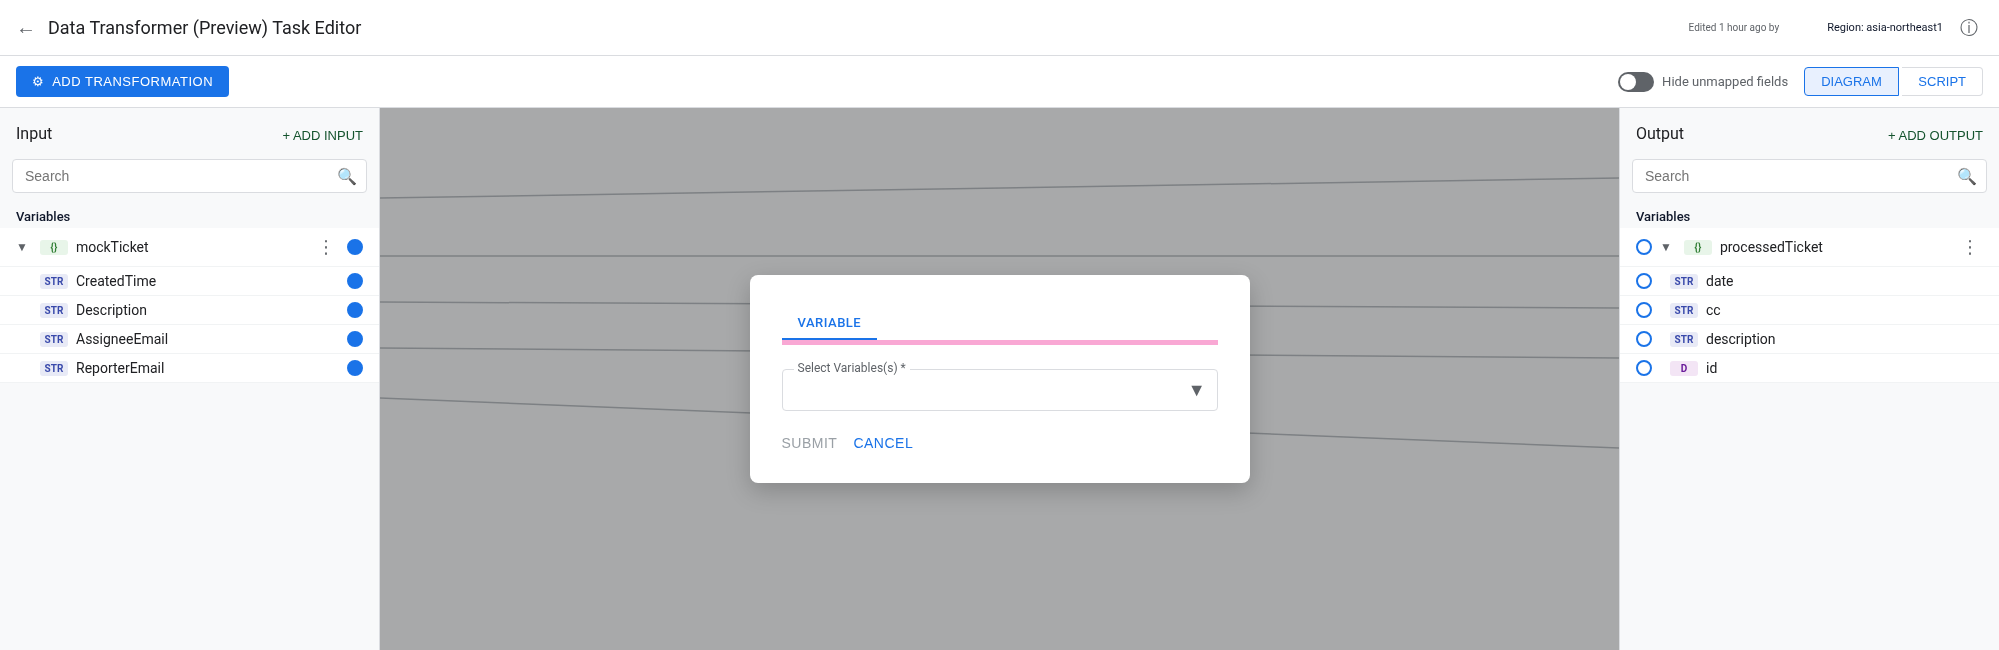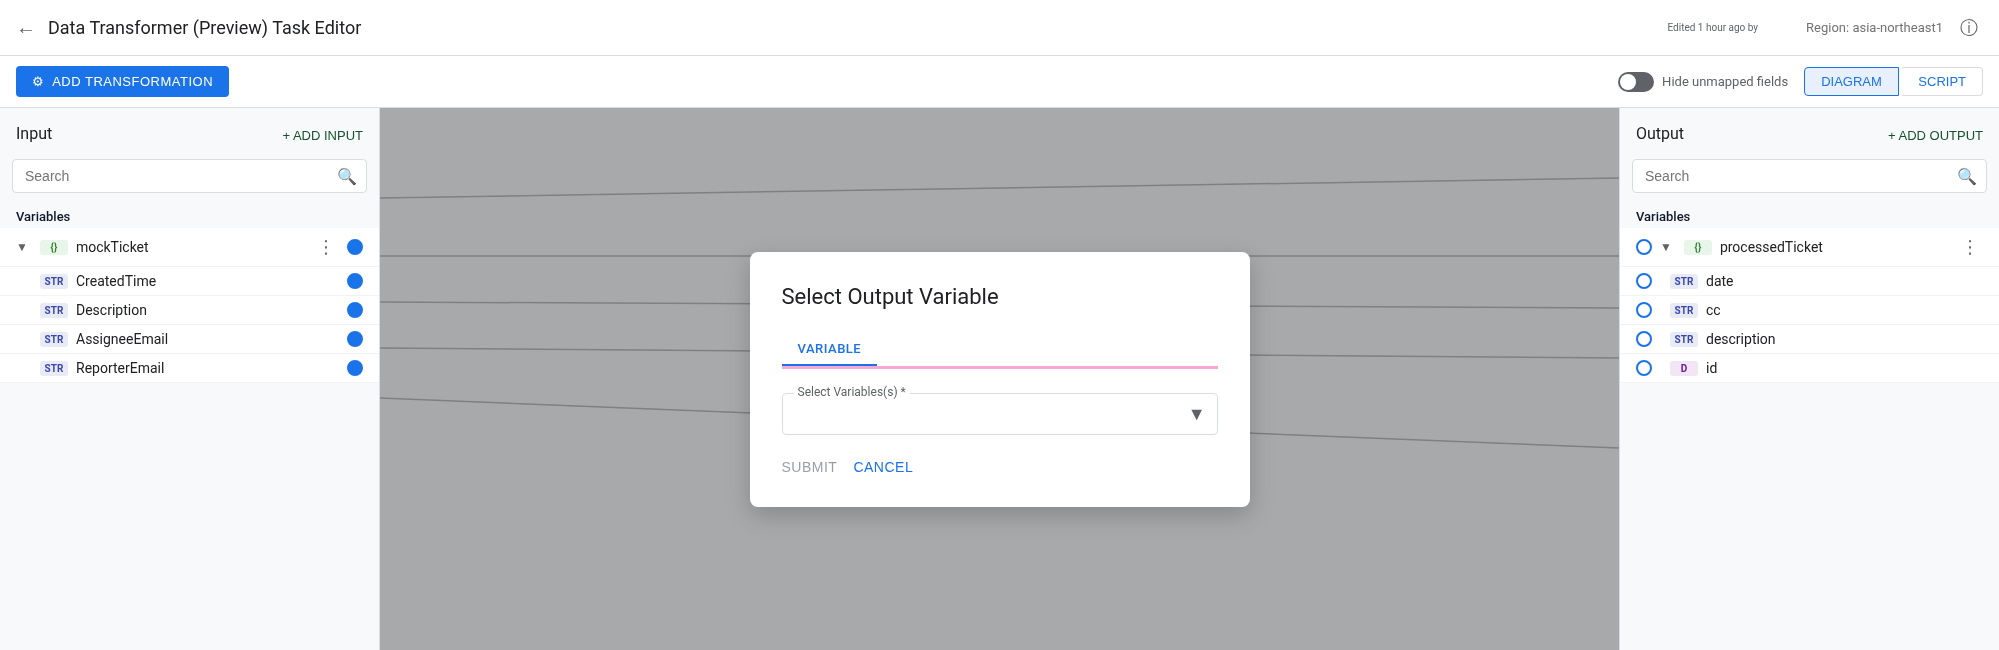--- a/index.html
+++ b/index.html
@@ -10,21 +10,21 @@
       display: flex; align-items: center; background: #fff;
       padding: 0 16px; height: 56px; border-bottom: 1px solid #dadce0;
       position: relative; z-index: 10;
     }
     .back-btn {
       background: none; border: none; cursor: pointer; color: #5f6368;
       font-size: 20px; margin-right: 12px; display: flex; align-items: center;
     }
     .top-bar-title { font-size: 18px; font-weight: 400; color: #202124; flex: 1; }
     .top-bar-meta { font-size: 10px; color: #5f6368; margin-right: auto; }
-    .region-info { font-size: 13px; color: #737373; margin-right: 12px; }
+    .region-info { font-size: 11px; color: #0f172a; margin-right: 12px; }
     .info-btn {
       background: none; border: none; cursor: pointer; color: #5f6368;
       font-size: 18px; width: 28px; height: 28px; border-radius: 50%;
       display: flex; align-items: center; justify-content: center;
     }
 
     
     .toolbar {
       display: flex; align-items: center; background: #fff;
       padding: 0 16px; height: 52px; border-bottom: 1px solid #dadce0;
@@ -144,21 +144,21 @@
     
     .modal {
       background: #fff; border-radius: 8px; width: 500px;
       box-shadow: 0 8px 24px rgba(0,0,0,0.2); padding: 32px;
       position: relative;
     }
     .modal-title {
       font-size: 22px; font-weight: 400; color: #202124; margin-bottom: 24px;
     }
     .tab-bar {
-      display: flex; border-bottom: 3px solid #f9a8d4; margin-bottom: 24px;
+      display: flex; border-bottom: 5px solid #f9a8d4; margin-bottom: 24px;
     }
     .tab {
       padding: 8px 16px; font-size: 13px; font-weight: 500; cursor: pointer;
       color: #1a73e8; border-bottom: 2px solid #1a73e8; letter-spacing: 0.5px;
     }
     .field-group {
       position: relative; margin-bottom: 24px;
     }
     .field-label {
       position: absolute; top: -8px; left: 12px; background: #fff;
@@ -288,21 +288,20 @@
 
       <line x1="0" y1="90" x2="1239" y2="70" stroke="#9aa0a6" stroke-width="1.5" opacity="0.7"></line>
       <line x1="0" y1="148" x2="1239" y2="148" stroke="#9aa0a6" stroke-width="1.5" opacity="0.7"></line>
       <line x1="0" y1="194" x2="1239" y2="200" stroke="#9aa0a6" stroke-width="1.5" opacity="0.7"></line>
       <line x1="0" y1="240" x2="1239" y2="250" stroke="#9aa0a6" stroke-width="1.5" opacity="0.7"></line>
       <line x1="0" y1="290" x2="1239" y2="340" stroke="#9aa0a6" stroke-width="1.5" opacity="0.7"></line>
     </svg>
 
     <div class="overlay">
       <div class="modal">
-        <div class="modal-title">Select Output Variable</div>
         <div class="tab-bar">
           <div class="tab">VARIABLE</div>
         </div>
         <div class="field-group">
           <label class="field-label">Select Variables(s) *</label>
           <select class="field-select">
             <option value=""></option>
           </select>
           <span class="select-arrow">▼</span>
         </div>

